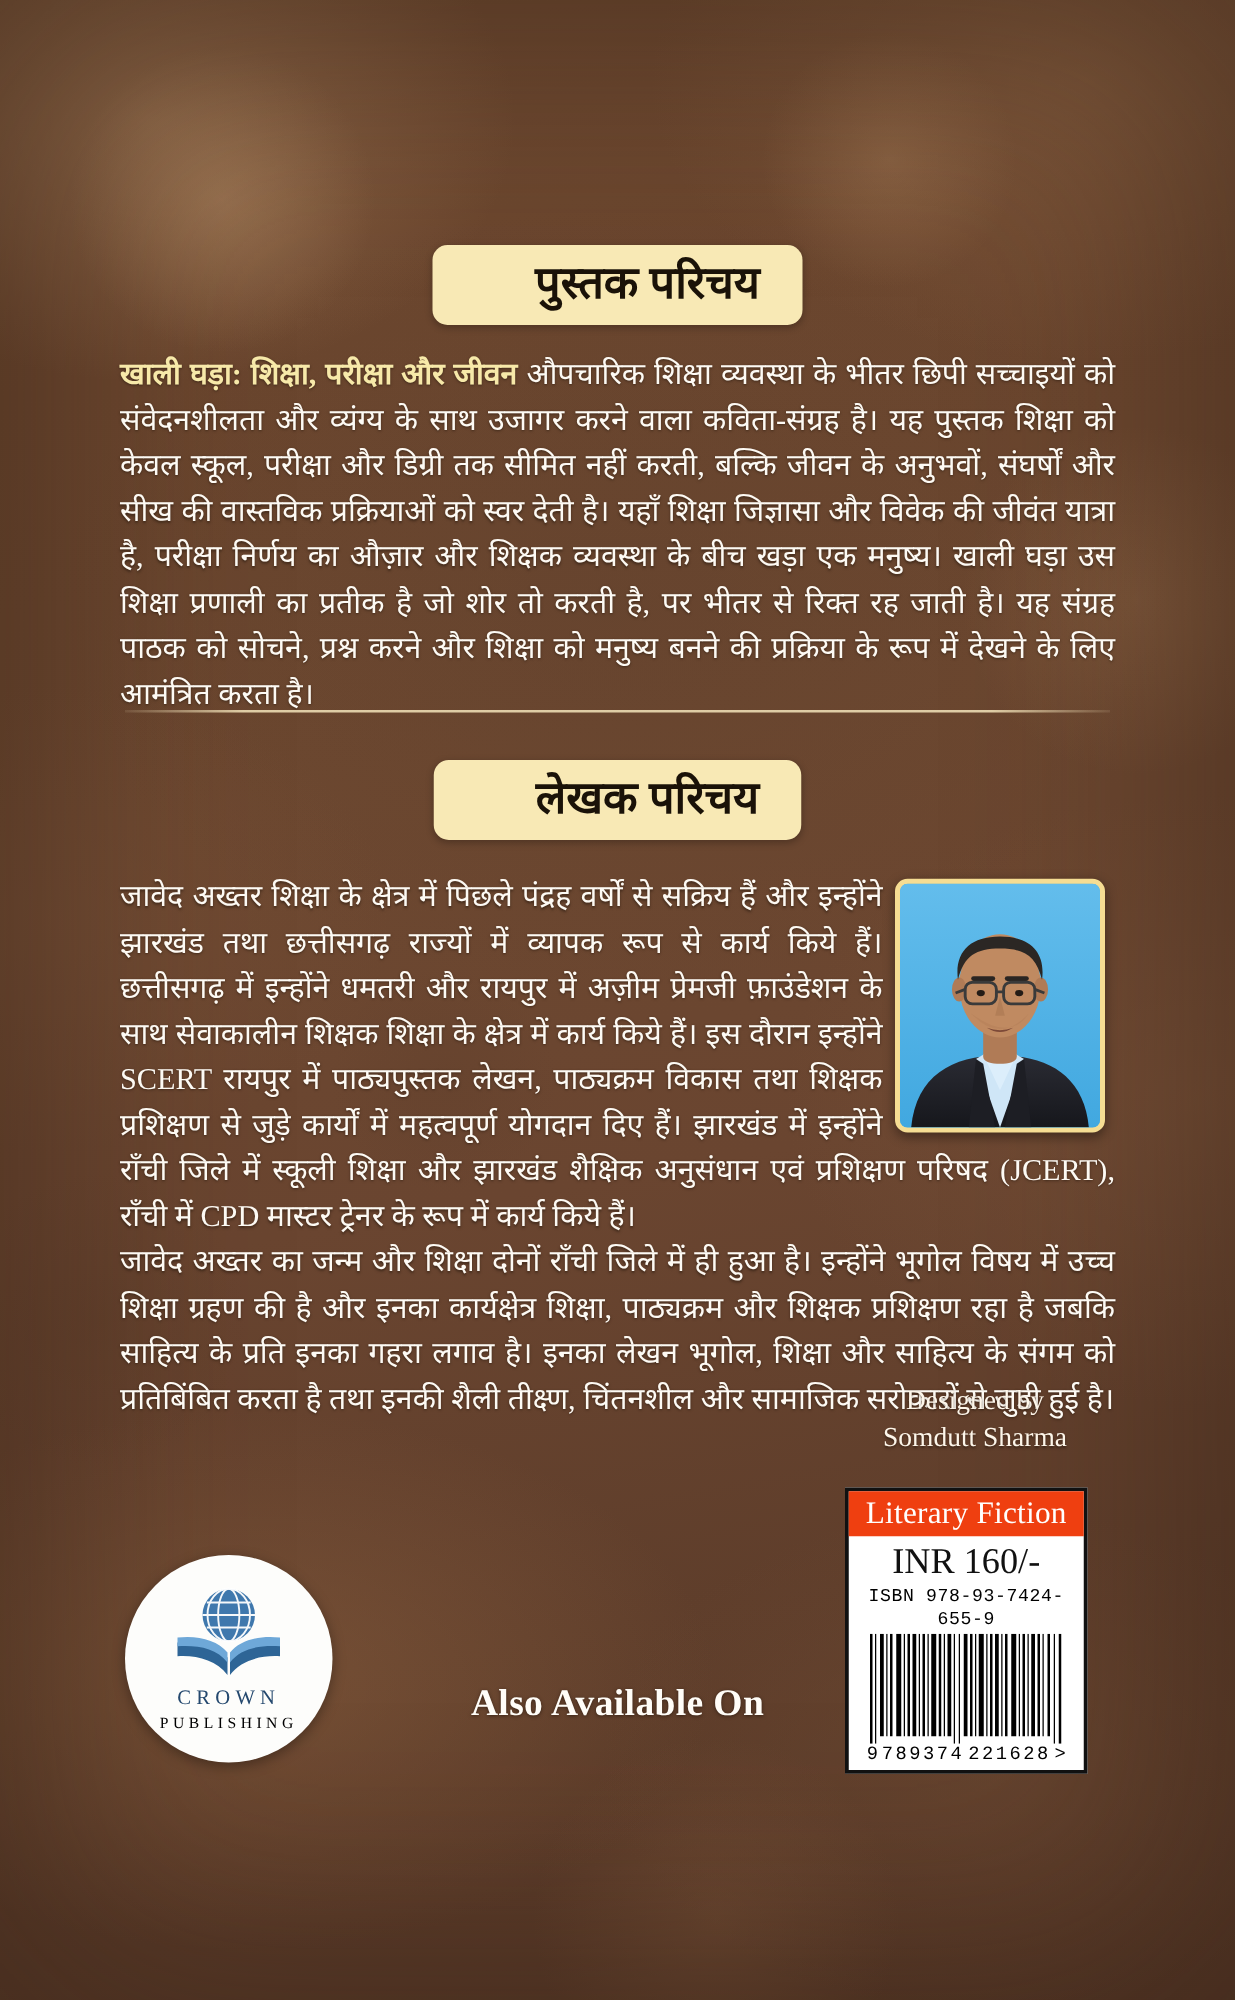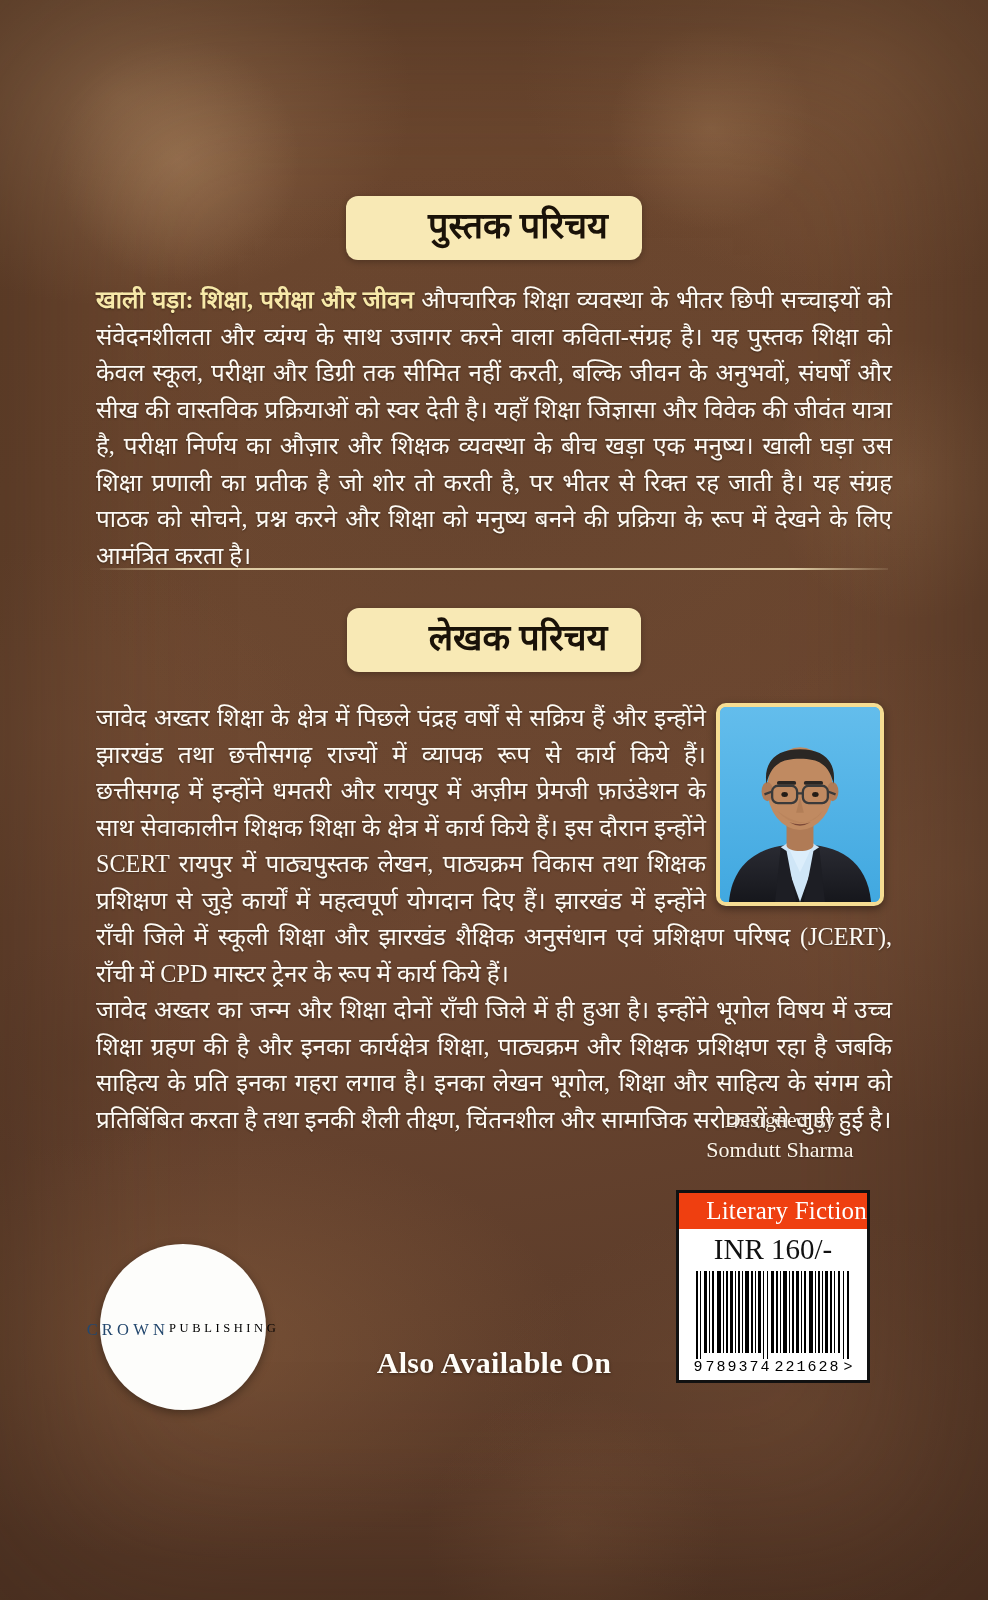--- a/index.html
+++ b/index.html
@@ -138,21 +138,21 @@
     left: 676px;
     top: 1190px;
     width: 194px;
     background: #ffffff;
     border: 3px solid #111;
     padding: 0 0 4px;
   }
   .genre-band {
     background: #ef3f10;
     color: #ffffff;
-    text-align: right;
+    text-align: center;
     font-size: 25px;
     line-height: 36px;
     letter-spacing: .2px;
     font-family: "Liberation Serif", "DejaVu Serif", serif;
   }
   .price-text {
     text-align: center;
     color: #111;
     font-size: 29px;
     line-height: 40px;
@@ -188,21 +188,21 @@
   .pub-logo {
     position: absolute;
     left: 100px;
     top: 1244px;
     width: 166px;
     height: 166px;
     border-radius: 50%;
     background: #fdfdfb;
     box-shadow: 0 3px 10px rgba(0,0,0,0.35);
     display: flex;
-    flex-direction: row;
+    flex-direction: column;
     align-items: center;
     justify-content: center;
   }
   .pub-logo svg { display: block; }
   .pub-name {
     margin-top: 6px;
     font-size: 16.5px;
     letter-spacing: 4.2px;
     color: #24486e;
     font-family: "Liberation Serif", "DejaVu Serif", serif;
@@ -313,20 +313,24 @@
     </div>
 
     <div class="designed">
       <div>Designed by</div>
       <div>Somdutt Sharma</div>
     </div>
 
     <div class="price-box">
       <div class="genre-band">Literary Fiction</div>
       <div class="price-text">INR 160/-</div>
+      <div class="isbn-text">
+        <span>ISBN</span>
+        <span>978-93-7424-655-9</span>
+      </div>
       <svg class="barcode" viewBox="0 0 160 88" preserveAspectRatio="none" aria-hidden="true">
         <rect width="160" height="88" fill="#fff"></rect>
         <g fill="#000">
           <rect x="3" y="0" width="2" height="88"></rect>
           <rect x="7" y="0" width="1" height="88"></rect>
           <rect x="11" y="0" width="3" height="82"></rect>
           <rect x="16" y="0" width="1" height="82"></rect>
           <rect x="19" y="0" width="2" height="82"></rect>
           <rect x="24" y="0" width="4" height="82"></rect>
           <rect x="30" y="0" width="1" height="82"></rect>

